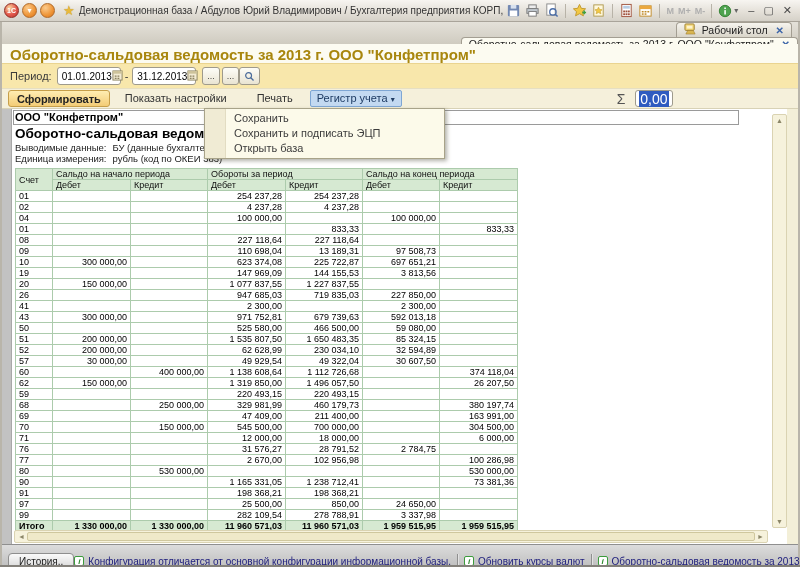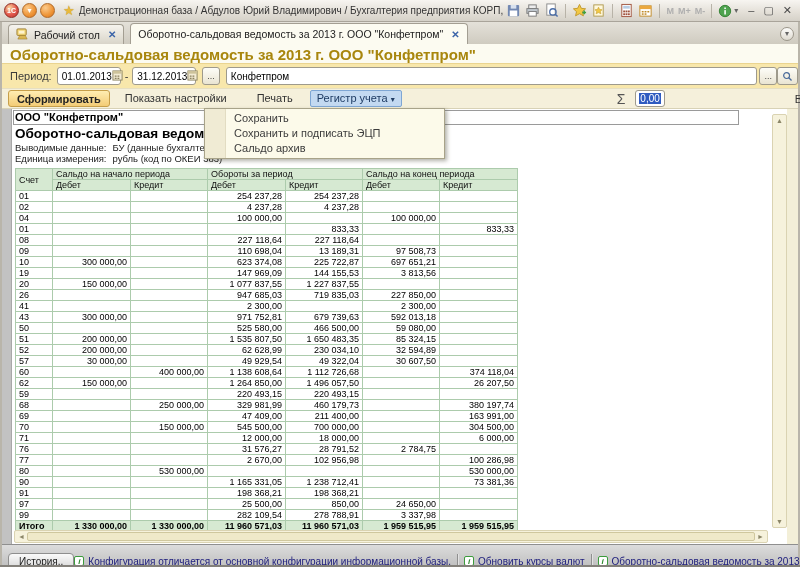--- a/index.html
+++ b/index.html
@@ -20,21 +20,21 @@
   .tb-icons { display:flex; align-items:center; gap:4px; margin-left:auto; }
   .tb-icons svg { display:block; }
   .tb-sep { width:1px; height:14px; background:#B8B3A8; margin:0 2px; }
   .mem { font-size:9px; color:#AFAFAF; font-weight:bold; letter-spacing:0; }
   .chev { font-size:8px; color:#666; }
   .win-controls { display:flex; align-items:center; gap:9px; margin-left:10px; padding-right:4px; }
   .win-controls span { font-size:11px; color:#4A4A4A; line-height:11px; }
 
   
   .tabbar { position:absolute; left:2px; right:2px; top:22px; height:22px;
-    background:linear-gradient(#E4E1D9,#CFCBC0); display:flex; align-items:flex-end; padding-left:6px; }
+    background:linear-gradient(#E4E1D9,#CFCBC0); display:flex; align-items:flex-end; padding-left:6px;flex-direction:column; }
   .tab { height:20px; display:flex; align-items:center; gap:5px; padding:0 7px;
     border:1px solid #A39E92; border-bottom:none; border-radius:4px 4px 0 0;
     font-size:10.5px; color:#222; white-space:nowrap; }
   .tab.inactive { background:linear-gradient(#F6F4EE,#D9D5C9); margin-right:6px; }
   .tab.active { background:#FCFBF1; height:21px; }
   .tab-close { color:#3B64A8; font-size:10px; font-weight:bold; margin-left:3px; }
   .tab-menu-btn { margin:0 4px 3px auto; width:14px; height:14px; border-radius:50%;
     border:1px solid #9B968A; background:linear-gradient(#FDFDFB,#DEDAD0);
     font-size:8px; color:#666; text-align:center; line-height:12px; }
 
@@ -62,21 +62,21 @@
   .btn-main { margin-left:6px; height:17px; padding:0 8px; font-weight:bold; font-size:11px;
     background:linear-gradient(#FFEDB2,#F3CC76); border:1px solid #C79F4A; border-radius:3px; color:#222; }
   .flat-btn { padding:0 15px; color:#333; height:17px; line-height:17px; white-space:nowrap; }
   .cmd-sep { width:1px; height:13px; background:#CCC5A8; }
   .btn-pressed { margin-left:2px; height:17px; line-height:15px; padding:0 6px; background:#C3D9F1;
     border:1px solid #7EA6D4; border-radius:2px; color:#1F3C64; white-space:nowrap; }
   .arrow-dn { font-size:8px; }
   .sigma { margin-left:auto; font-size:14px; color:#555; }
   .sum-field { width:72px; height:17px; margin-left:10px; background:#fff; border:1px solid #9E9A8C;
     border-radius:3px; display:flex; align-items:center; justify-content:flex-end; padding:0 3px; }
-  .sum-field .sel { background:#2F5BC0; color:#fff; font-size:10px; padding:0 1px; }
+  .sum-field .sel { background:#2F5BC0; color:#fff; font-size:14px; padding:0 1px; }
   .all-actions { margin:0 8px 0 auto2; margin-left:130px; margin-right:8px; color:#333; white-space:nowrap; }
 
   
   .report-region { position:absolute; left:2px; right:2px; top:109px; height:435px; background:#fff; }
   .left-strip { position:absolute; left:0; top:0; bottom:0; width:10px; background:#C2C2C2; border-right:1px solid #A8A8A8; }
   .right-gutter { position:absolute; right:0; top:0; bottom:0; width:11px; background:#F3EFD8; }
   .sheet { position:absolute; left:13px; top:2px; }
   .sel-border { position:absolute; left:-2px; top:-1px; width:726px; height:15px; border:1px solid #9A9A9A; }
   .org-line { font-size:11px; font-weight:bold; height:14px; line-height:13px; color:#000; }
   .rep-title { font-size:13.5px; font-weight:bold; height:17px; line-height:17px; color:#000; }
@@ -265,23 +265,20 @@
             <rect x="1" y="1" width="10" height="3" fill="#CDC29A"></rect>
             <g fill="#8A815E">
               <rect x="3" y="6" width="2" height="1.4"></rect>
               <rect x="6" y="6" width="2" height="1.4"></rect>
               <rect x="3" y="8.4" width="2" height="1.4"></rect>
               <rect x="6" y="8.4" width="2" height="1.4"></rect>
             </g>
           </svg></span>
     </div>
     <div class="mini-btn" style="margin-left:6px;">...</div>
-    <div class="field org-f">
-      <span class="val">Конфетпром</span>
-    </div>
     <div class="tail-btns">
       <div class="mini-btn">...</div>
       <div class="mini-btn">
           <svg width="11" height="11" viewBox="0 0 12 12">
             <circle cx="5" cy="5" r="3.2" fill="none" stroke="#4A6B9A" stroke-width="1.3"></circle>
             <line x1="7.4" y1="7.4" x2="10.4" y2="10.4" stroke="#4A6B9A" stroke-width="1.5"></line>
           </svg>
         </div>
     </div>
   </div>
@@ -490,21 +487,21 @@
               <td class="num">400 000,00</td>
               <td class="num">1 138 608,64</td>
               <td class="num">1 112 726,68</td>
               <td class="num"></td>
               <td class="num">374 118,04</td>
             </tr>
             <tr>
               <td class="acct">62</td>
               <td class="num">150 000,00</td>
               <td class="num"></td>
-              <td class="num">1 264 850,00</td>
+              <td class="num">1 319 850,00</td>
               <td class="num">1 496 057,50</td>
               <td class="num"></td>
               <td class="num">26 207,50</td>
             </tr>
             <tr>
               <td class="acct">59</td>
               <td class="num"></td>
               <td class="num"></td>
               <td class="num">220 493,15</td>
               <td class="num">220 493,15</td>
@@ -633,21 +630,21 @@
       <div class="thumb"></div>
       <div class="arr rt">►</div>
     </div>
   </div>
 
   <div class="dropdown">
     <div class="gutter"></div>
     <div>
         <div class="menu-item">Сохранить</div>
         <div class="menu-item">Сохранить и подписать ЭЦП</div>
-        <div class="menu-item">Сальдо архив</div>
+        <div class="menu-item">Открыть база</div>
       </div>
   </div>
 
   <div class="statusbar">
     <button class="history-btn">История..</button>
     <div class="status-msgs">
         <div class="msg">
           <span class="info-i">i</span>
           <span>Конфигурация отличается от основной конфигурации информационной базы.</span>
         </div>

